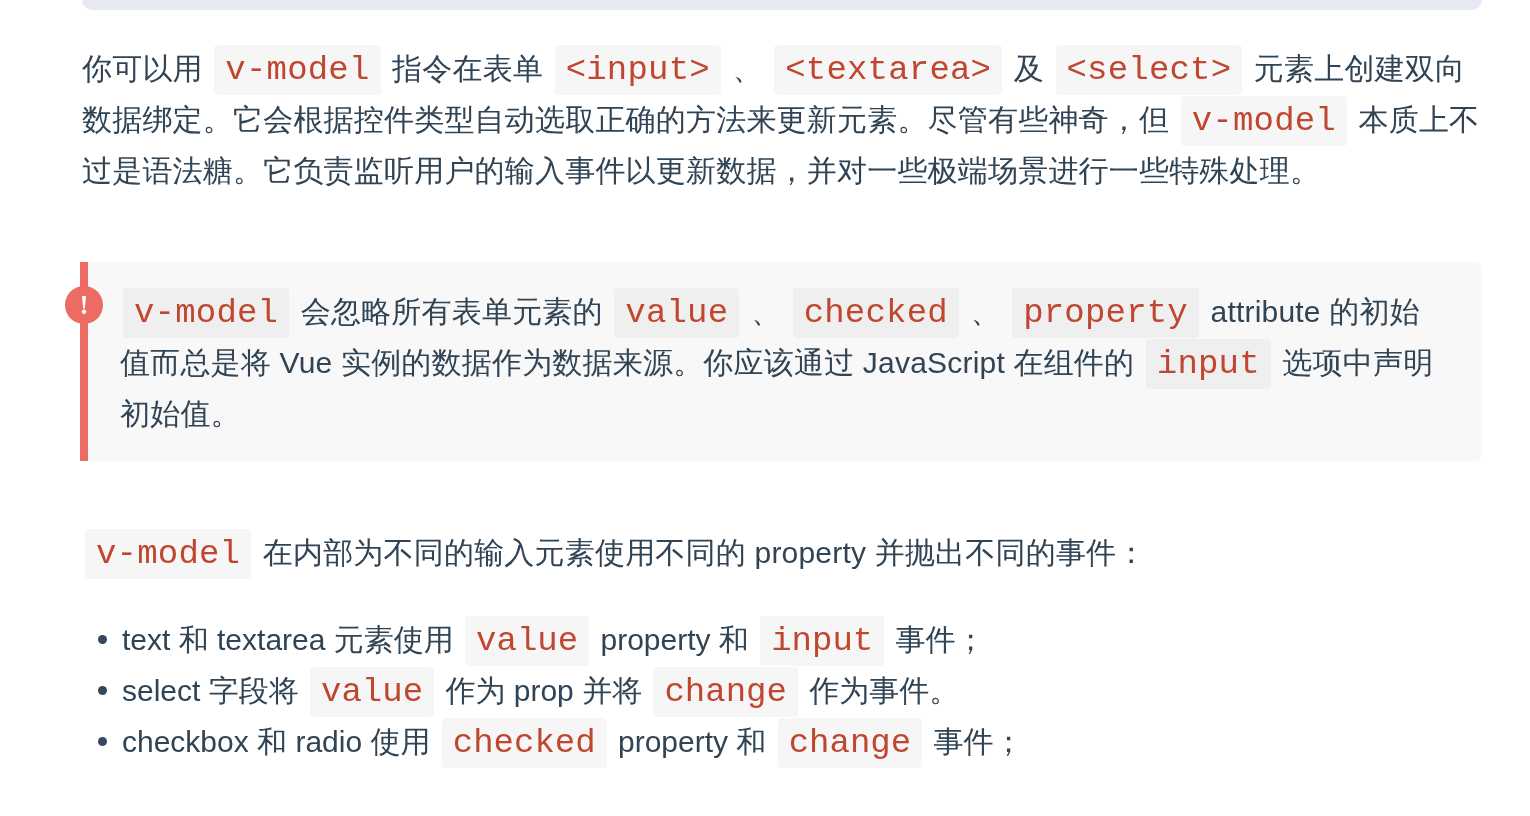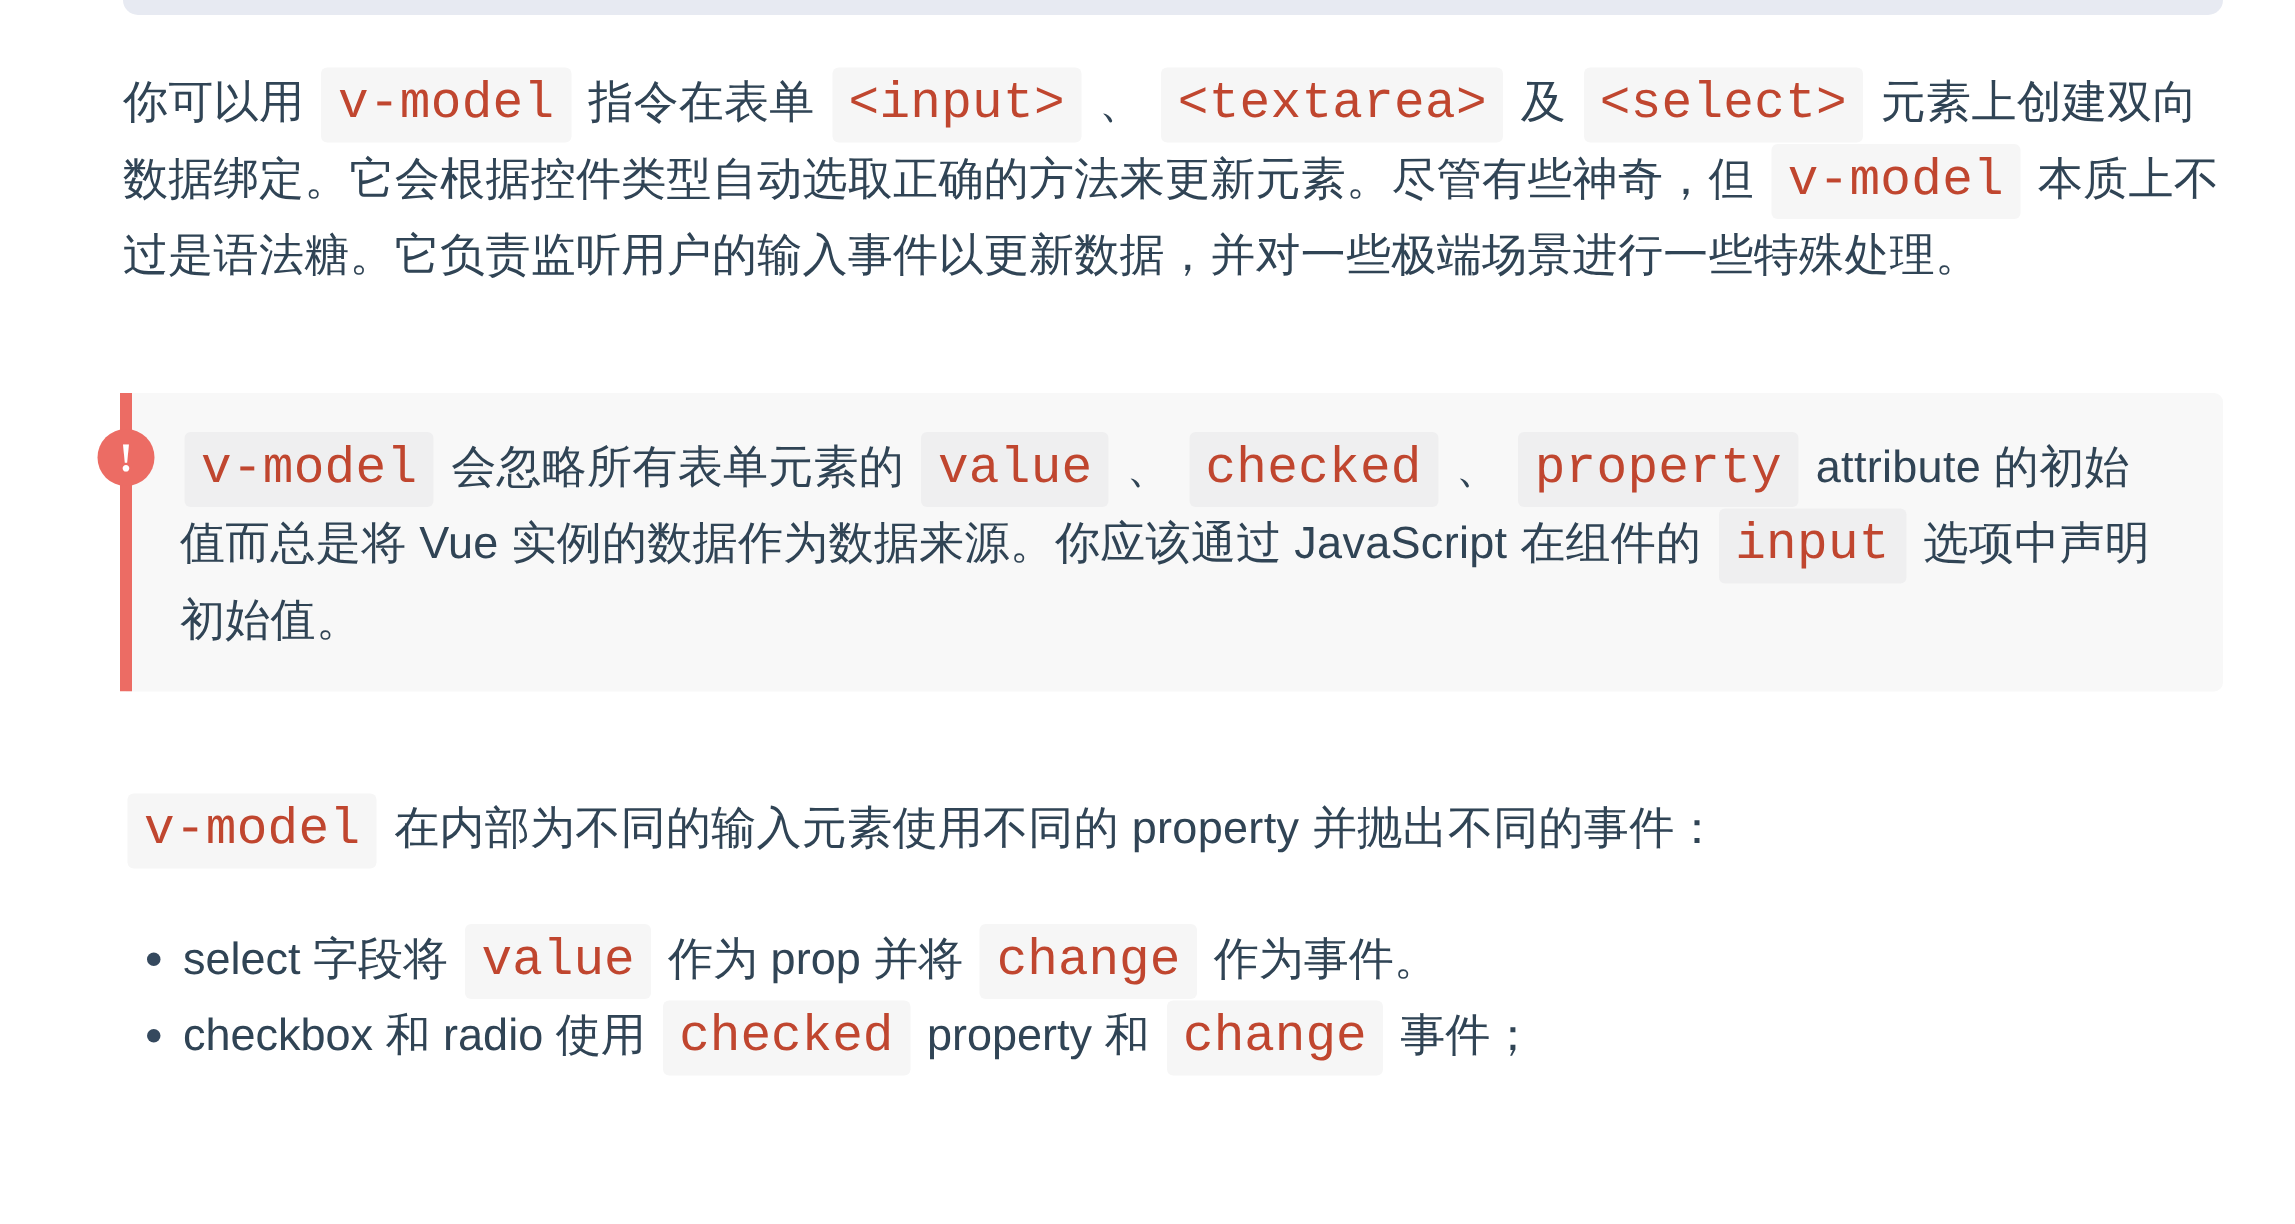--- a/index.html
+++ b/index.html
@@ -93,17 +93,18 @@
   <p class="para intro">你可以用 <code class="inline">v-model</code> 指令在表单 <code class="inline">&lt;input&gt;</code> 、 <code class="inline">&lt;textarea&gt;</code> 及 <code class="inline">&lt;select&gt;</code> 元素上创建双向数据绑定。它会根据控件类型自动选取正确的方法来更新元素。尽管有些神奇，但 <code class="inline">v-model</code> 本质上不过是语法糖。它负责监听用户的输入事件以更新数据，并对一些极端场景进行一些特殊处理。</p>
 
   <div class="callout">
     <span class="badge">!</span>
     <p class="para"><code class="inline">v-model</code> 会忽略所有表单元素的 <code class="inline">value</code> 、 <code class="inline">checked</code> 、 <code class="inline">property</code> attribute 的初始值而总是将 Vue 实例的数据作为数据来源。你应该通过 JavaScript 在组件的 <code class="inline">input</code> 选项中声明初始值。</p>
   </div>
 
   <p class="para lead"><code class="inline">v-model</code> 在内部为不同的输入元素使用不同的 property 并抛出不同的事件：</p>
 
   <ul class="props">
+    <li>text 和 textarea 元素使用 <code class="inline">value</code> property 和 <code class="inline">input</code> 事件；</li>
     <li>select 字段将 <code class="inline">value</code> 作为 prop 并将 <code class="inline">change</code> 作为事件。</li>
     <li>checkbox 和 radio 使用 <code class="inline">checked</code> property 和 <code class="inline">change</code> 事件；</li>
   </ul>
 
 </main>
 
 </body></html>

